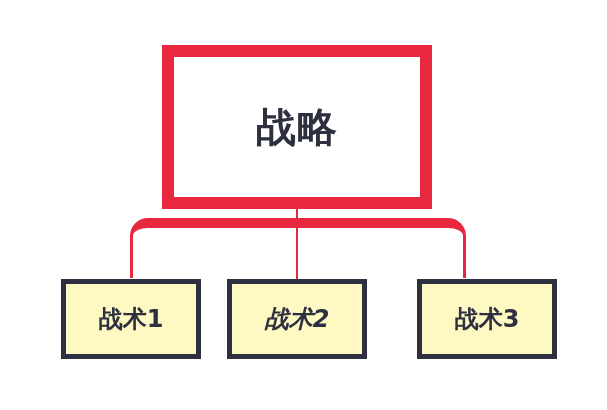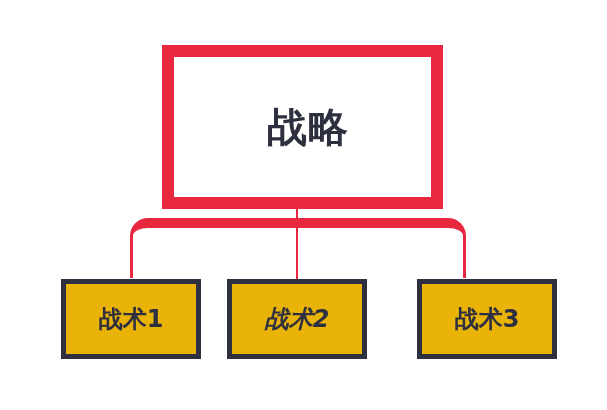--- a/index.html
+++ b/index.html
@@ -1,21 +1,21 @@
 <!DOCTYPE html>
 <html><head>
 <meta charset="utf-8">
 <style>
   html,body{margin:0;padding:0;background:#fff;}
   body{width:607px;height:410px;position:relative;overflow:hidden;font-family:"DejaVu Sans","Liberation Sans",sans-serif;}
-  .strategy{position:absolute;left:162px;top:45px;width:246px;height:140px;border:12px solid #e8283f;background:#fff;display:flex;align-items:center;justify-content:center;padding-left:11px;}
+  .strategy{position:absolute;left:162px;top:45px;width:246px;height:140px;border:12px solid #e8283f;background:#fff;display:flex;align-items:center;justify-content:center;}
   .strategy span{font-size:40px;font-weight:bold;color:#2e3040;letter-spacing:1px;}
   .stem{position:absolute;left:296px;top:208px;width:2px;height:72px;background:#e8283f;}
   .bracket{position:absolute;left:130px;top:218px;width:336px;height:60px;border-top:10px solid #e8283f;border-left:3px solid #e8283f;border-right:3px solid #e8283f;border-top-left-radius:18px;border-top-right-radius:18px;box-sizing:border-box;}
-  .tactic{position:absolute;top:279px;width:130px;height:70px;border:5px solid #2e3040;background:#eab308;display:flex;align-items:center;justify-content:center;}
+  .tactic{position:absolute;top:279px;width:130px;height:70px;border:5px solid #2e3040;background:#fef9c3;display:flex;align-items:center;justify-content:center;}
   .tactic span{font-size:24px;font-weight:bold;color:#2e3040;}
 </style>
 </head>
 <body>
 
 <div class="bracket"></div>
 <div class="stem"></div>
 
 <div class="strategy">
   <span>战略</span>

